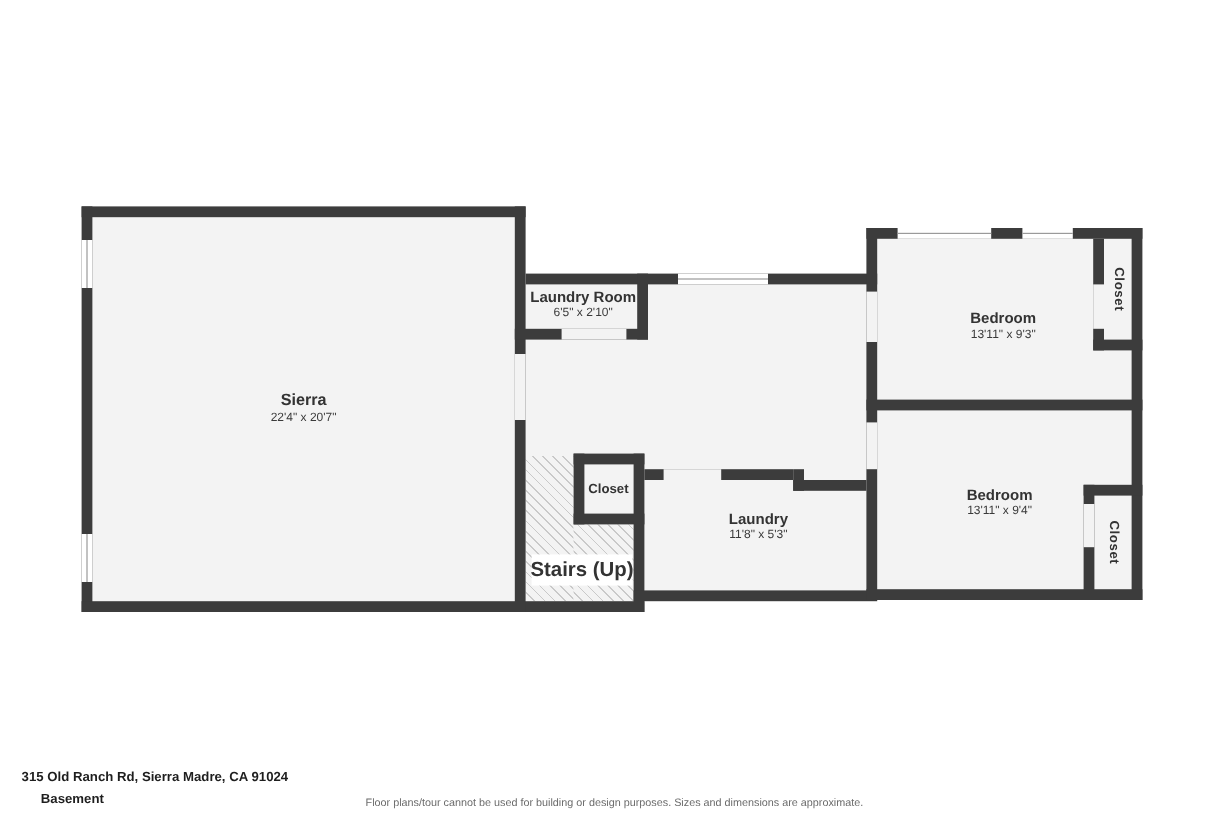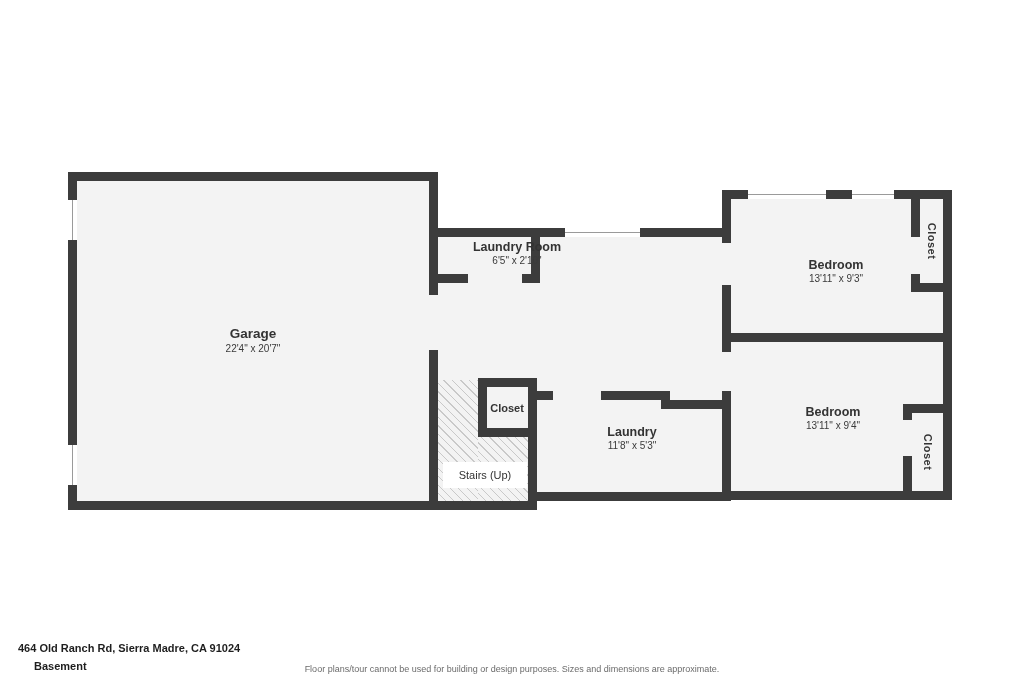--- a/index.html
+++ b/index.html
@@ -20,21 +20,21 @@
   .hatch{position:absolute;background:var(--floor);
     background-image:repeating-linear-gradient(45deg,transparent 0 5px,var(--hatchline) 5px 6px);}
   .room-label{position:absolute;transform:translate(-50%,-50%);text-align:center;color:var(--text);white-space:nowrap;}
   .room-label .name{font-weight:700;font-size:12.5px;line-height:1.15;}
   .room-label .dims{font-weight:400;font-size:10px;line-height:1.3;color:#3a3a3a;}
   .big .name{font-size:13.5px;}
   .v-label{position:absolute;transform:translate(-50%,-50%);writing-mode:vertical-rl;
     font-weight:700;font-size:11px;color:var(--text);letter-spacing:0.5px;white-space:nowrap;}
   .plain-label{position:absolute;transform:translate(-50%,-50%);font-weight:700;font-size:11px;color:var(--text);white-space:nowrap;}
   .stairs-label-bg{position:absolute;background:#ffffff;}
-  .stairs-label{position:absolute;transform:translate(-50%,-50%);font-weight:400;font-size:11px;color:var(--text);white-space:nowrap;}
+  .stairs-label{position:absolute;transform:translate(-50%,-50%);font-weight:700;font-size:17px;color:var(--text);white-space:nowrap;}
   .footer-line{position:absolute;font-size:11px;font-weight:700;color:#1e1e1e;white-space:nowrap;}
   .disclaimer{position:absolute;left:50%;transform:translateX(-50%);top:664px;font-size:9px;color:#6b6b6b;white-space:nowrap;}
 </style>
 </head>
 <body>
 
 <div class="plan">
 
   <div class="floor" style="left:77px;top:181px;width:352px;height:320px;"></div>
   <div class="floor" style="left:438px;top:237px;width:293px;height:264px;"></div>
@@ -81,25 +81,25 @@
   <div class="door" style="left:911px;top:237px;width:9px;height:37px;"></div>
   <div class="door" style="left:903px;top:420px;width:9px;height:36px;"></div>
 
   <div class="win-v" style="left:68px;top:200px;width:9px;height:40px;"></div>
   <div class="win-v" style="left:68px;top:445px;width:9px;height:40px;"></div>
   <div class="win-h" style="left:565px;top:228px;width:75px;height:9px;"></div>
   <div class="win-h" style="left:748px;top:190px;width:78px;height:9px;"></div>
   <div class="win-h" style="left:852px;top:190px;width:42px;height:9px;"></div>
 
   <div class="room-label big" style="left:253px;top:340px;">
-    <div class="name">Garage</div>
+    <div class="name">Sierra</div>
     <div class="dims">22'4" x 20'7"</div>
   </div>
 
-  <div class="room-label" style="left:486px;top:254px;margin-left:31px;">
+  <div class="room-label" style="left:486px;top:254px;">
     <div class="name">Laundry Room</div>
     <div class="dims">6'5" x 2'10"</div>
   </div>
 
   <div class="room-label" style="left:836px;top:272px;">
     <div class="name">Bedroom</div>
     <div class="dims">13'11" x 9'3"</div>
   </div>
 
   <div class="room-label" style="left:833px;top:419px;">
@@ -113,17 +113,17 @@
   </div>
 
   <div class="plain-label" style="left:507px;top:408px;">Closet</div>
 
   <div class="v-label" style="left:932px;top:241px;">Closet</div>
   <div class="v-label" style="left:928px;top:452px;">Closet</div>
 
   <div class="stairs-label-bg" style="left:443px;top:462px;width:84px;height:26px;"></div>
   <div class="stairs-label" style="left:485px;top:475px;">Stairs (Up)</div>
 
-  <div class="footer-line" style="left:18px;top:642px;">464 Old Ranch Rd, Sierra Madre, CA 91024</div>
+  <div class="footer-line" style="left:18px;top:642px;">315 Old Ranch Rd, Sierra Madre, CA 91024</div>
   <div class="footer-line" style="left:18px;top:660px;margin-left:16px;">Basement</div>
   <div class="disclaimer">Floor plans/tour cannot be used for building or design purposes. Sizes and dimensions are approximate.</div>
 
 </div>
 
 </body></html>

